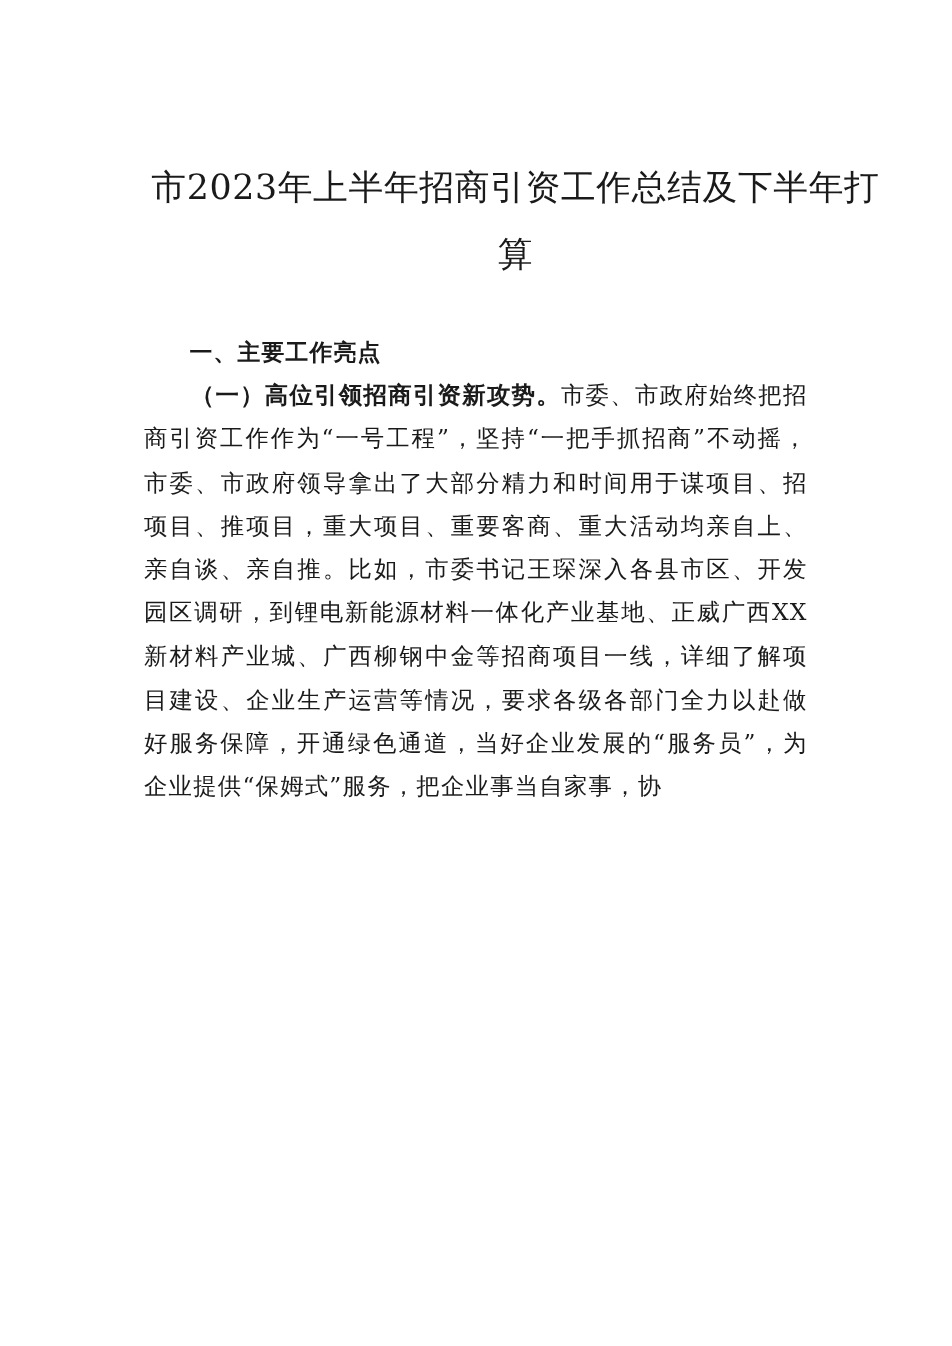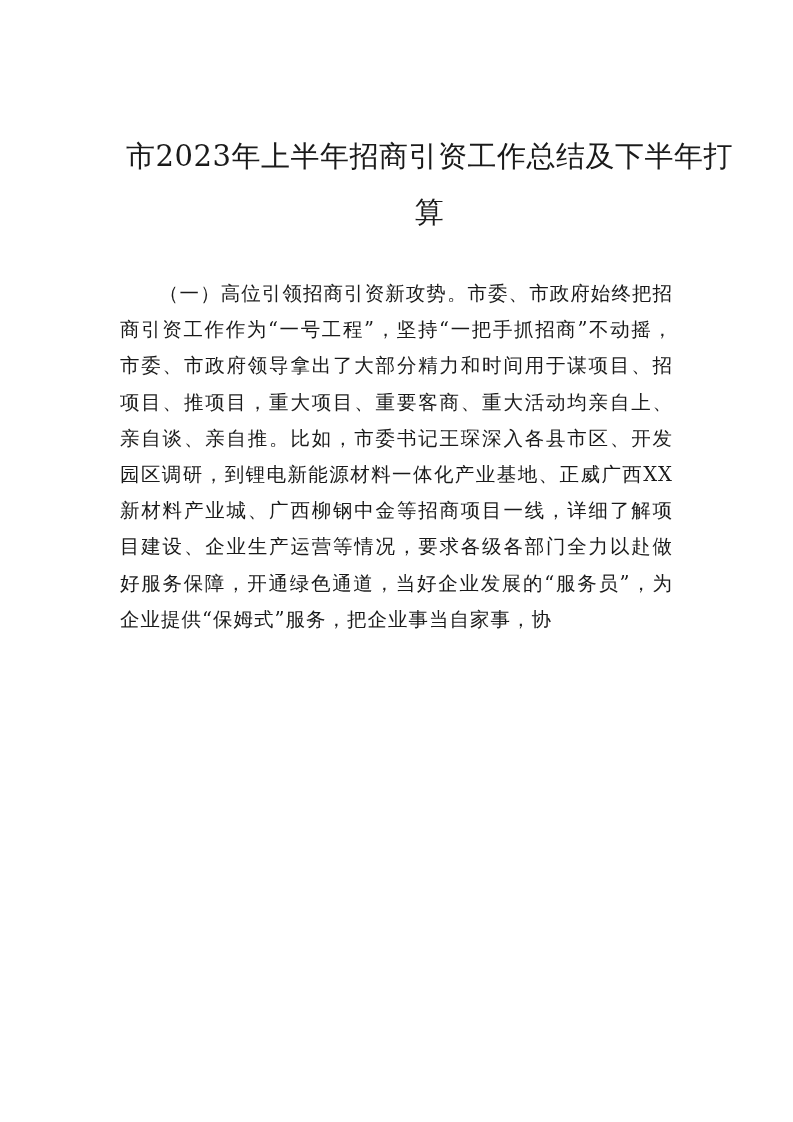--- a/index.html
+++ b/index.html
@@ -5,23 +5,24 @@
   html, body { margin: 0; padding: 0; background: #ffffff; }
   body { width: 793px; height: 1122px; position: relative; overflow: hidden; }
   .page { position: absolute; left: 120px; top: 0; width: 553px; color: #1a1a1a;
     font-family: "DejaVu Serif", "Liberation Serif", serif; }
   .title { position: absolute; left: -30px; width: 613px; text-align: center;
     font-size: 29px; line-height: 56px; top: 128px; letter-spacing: 0.5px; margin-left: 33px; }
   .body { position: absolute; top: 276px; left: 0; width: 553px; font-size: 19.5px; line-height: 36.2px;
     text-align: justify; text-justify: inter-character; letter-spacing: 1px; }
   .body p { margin: 0; text-indent: 2em; }
   .heading1 { font-family: "DejaVu Sans", "Liberation Sans", sans-serif; font-weight: bold; font-size: 19px; }
-  .bold-lead { font-family: "DejaVu Serif", serif; font-weight: normal; }
+  .bold-lead { font-family: "DejaVu Serif", serif; font-weight: bold; }
 </style>
 </head>
 <body>
 
 <div class="page">
   <div class="title">市2023年上半年招商引资工作总结及下半年打算</div>
   <div class="body">
+    <p class="heading1">一、主要工作亮点</p>
     <p><span class="bold-lead">（一）高位引领招商引资新攻势。</span><span>市委、市政府始终把招商引资工作作为“一号工程”，坚持“一把手抓招商”不动摇，市委、市政府领导拿出了大部分精力和时间用于谋项目、招项目、推项目，重大项目、重要客商、重大活动均亲自上、亲自谈、亲自推。比如，市委书记王琛深入各县市区、开发园区调研，到锂电新能源材料一体化产业基地、正威广西XX新材料产业城、广西柳钢中金等招商项目一线，详细了解项目建设、企业生产运营等情况，要求各级各部门全力以赴做好服务保障，开通绿色通道，当好企业发展的“服务员”，为企业提供“保姆式”服务，把企业事当自家事，协</span></p>
   </div>
 </div>
 
 </body></html>

